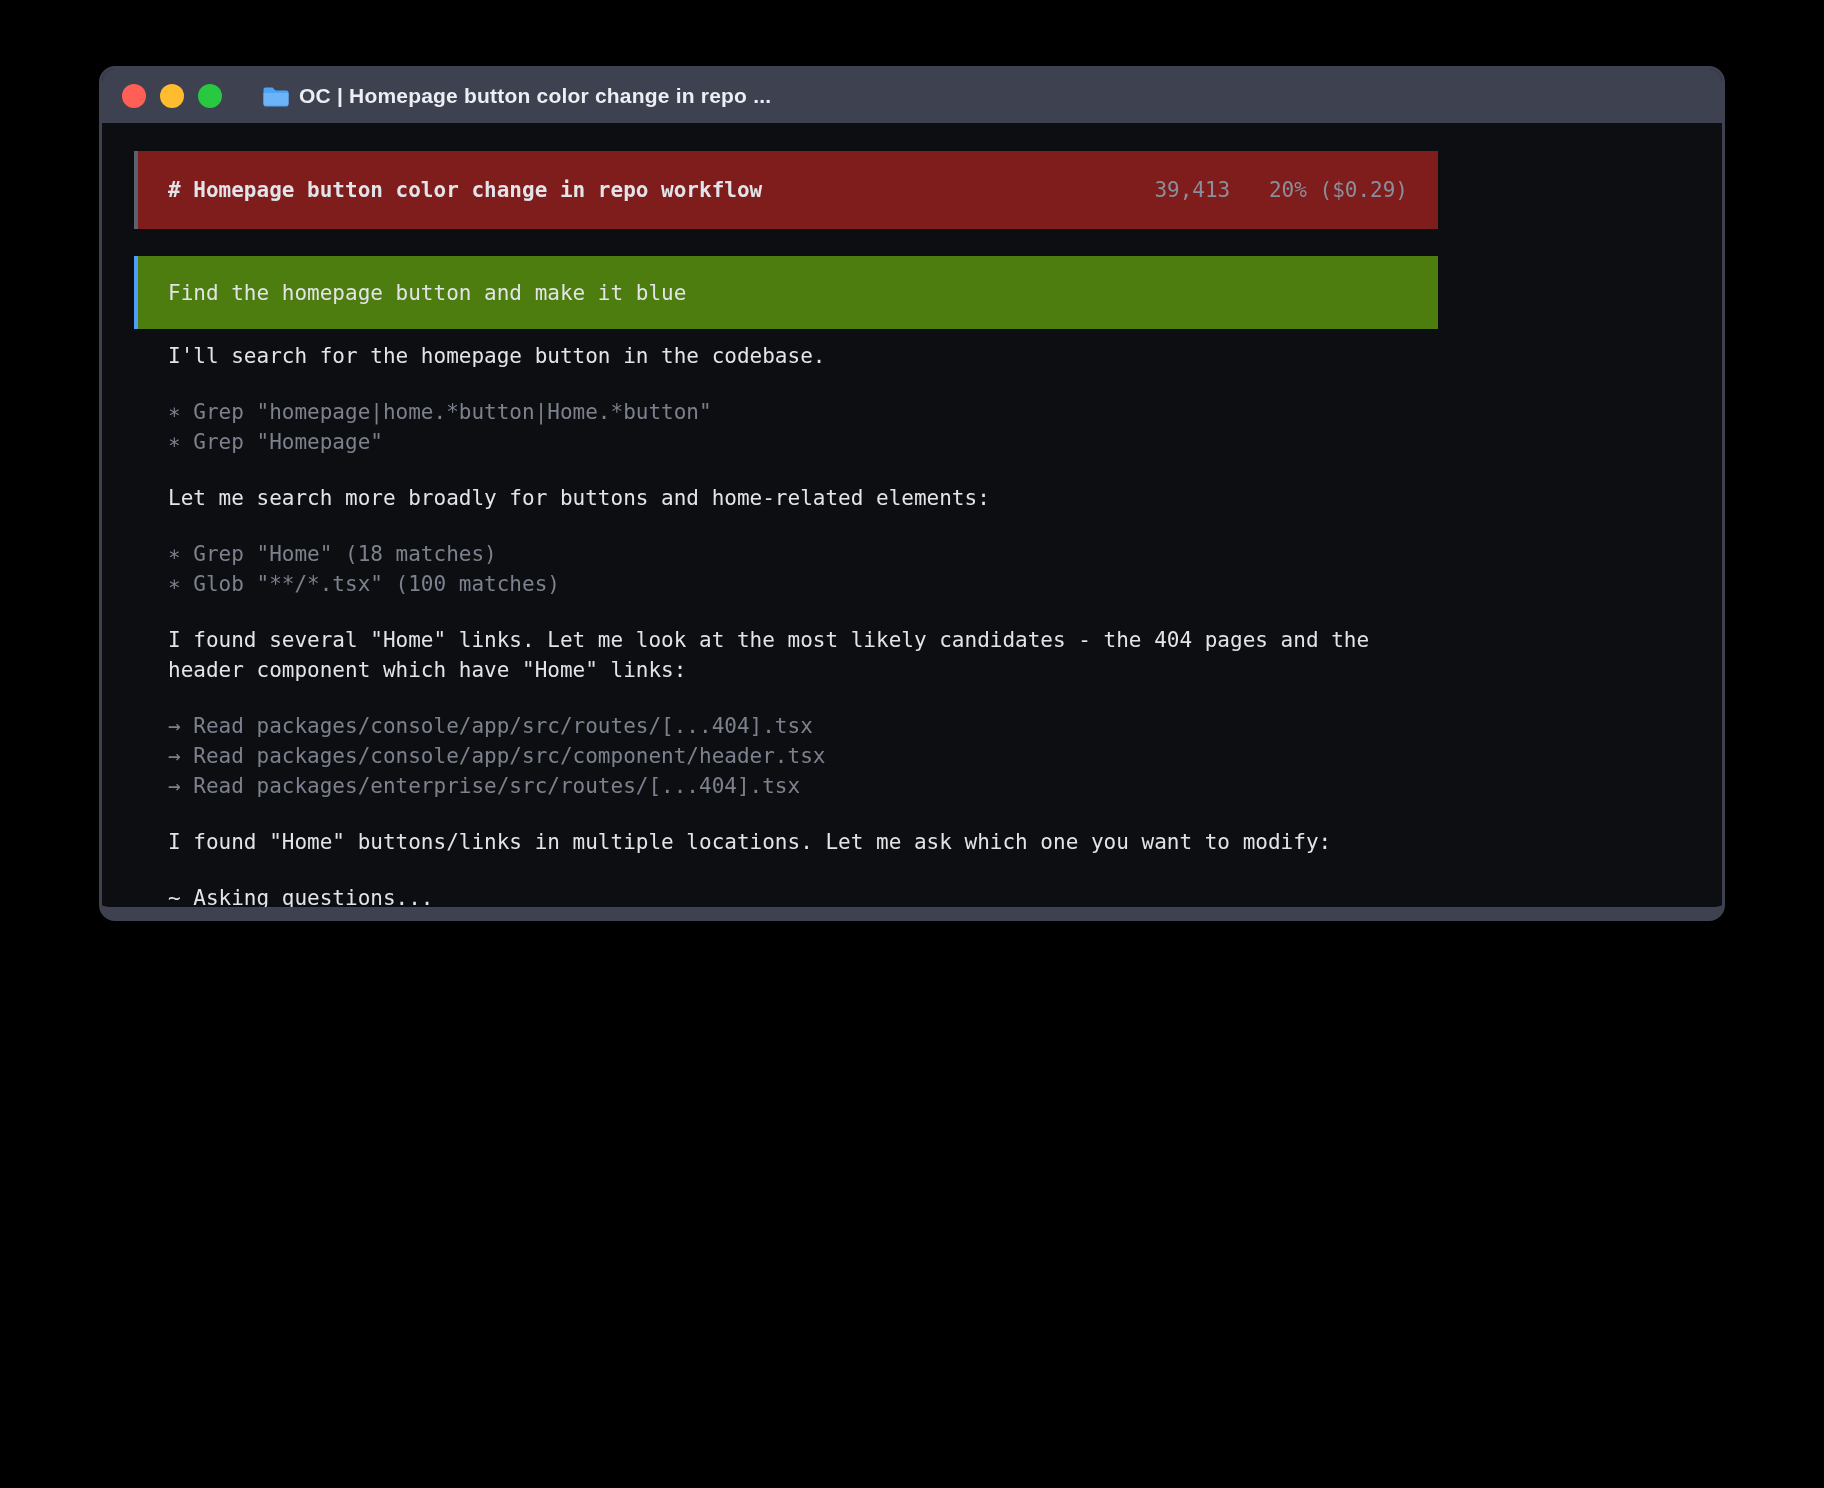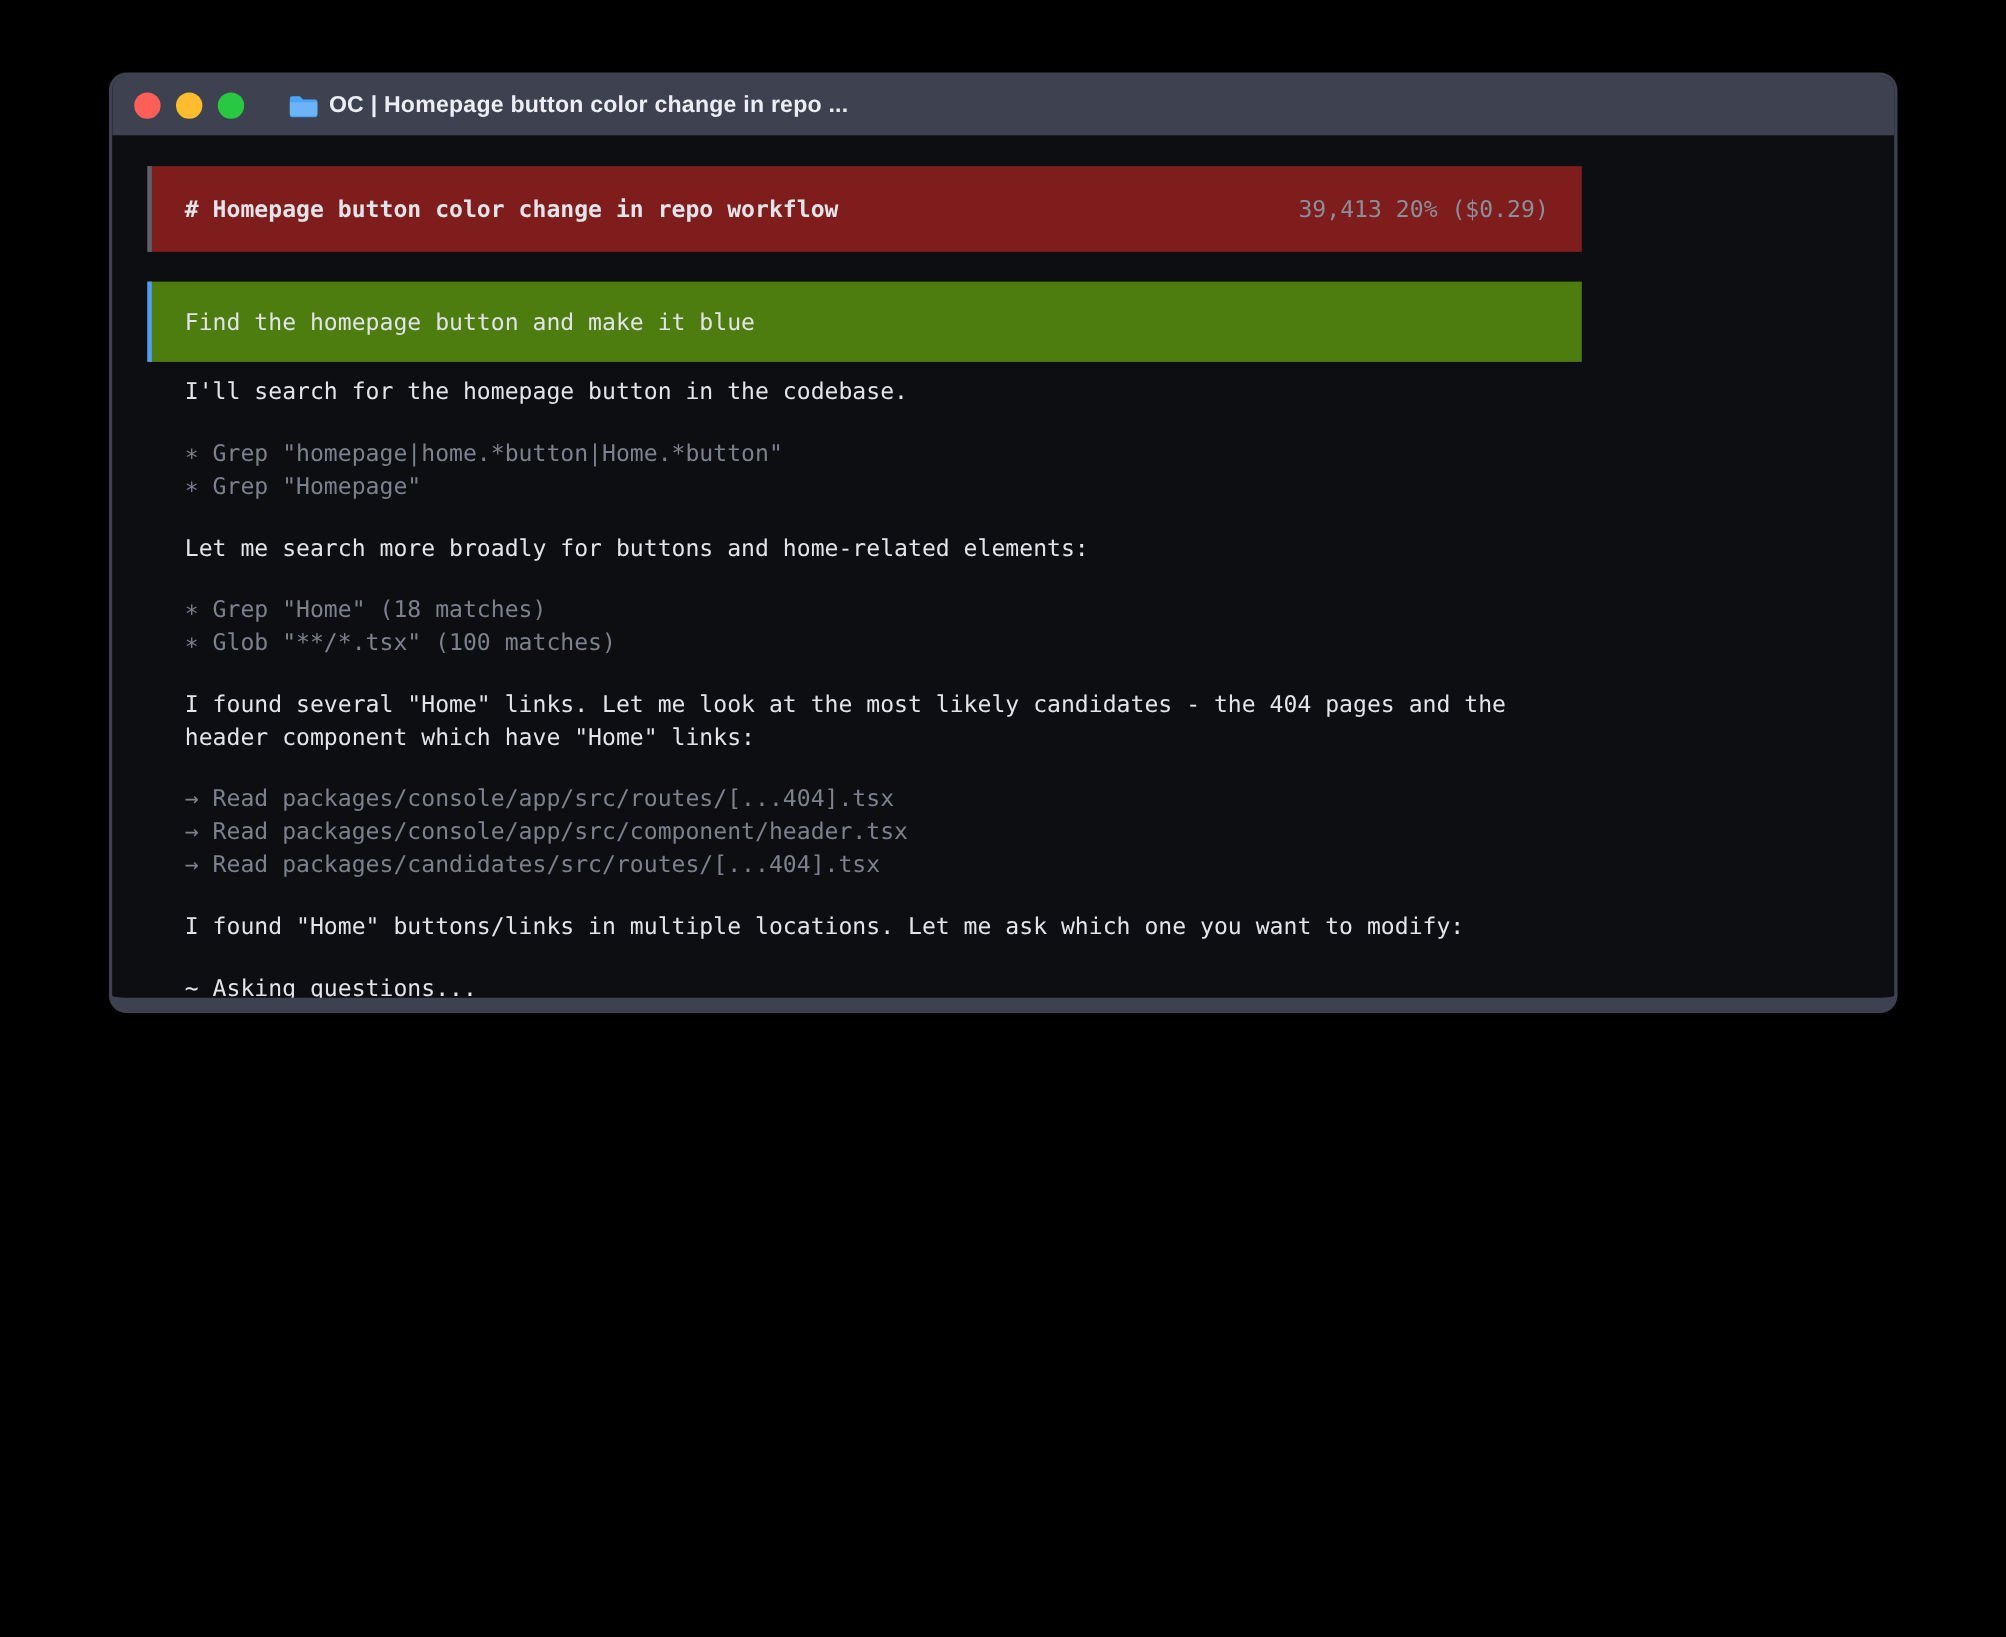--- a/index.html
+++ b/index.html
@@ -35,21 +35,21 @@
     font-size:21px; color:#e2e4e9;
   }
   .column { margin:28px 0 0 32px; width:1304px; }
 
   .header-block {
     display:flex; justify-content:space-between; align-items:center;
     background:#7f1d1d; border-left:4px solid #5c6170;
     height:78px; padding:0 30px; font-weight:bold;
   }
   .hb-right { color:#8b8f9b; font-weight:normal; white-space:nowrap; }
-  .hb-right .ctx { }
+  .hb-right .ctx { margin-left:26px; }
 
   .user-block {
     margin-top:27px; background:#4d7c0f; border-left:4px solid #4f9cf9;
     min-height:73px; display:flex; align-items:center; padding:0 30px;
   }
 
   .transcript { margin-top:12px; padding-left:34px; }
   .para { margin-bottom:26px; }
   .para .line { line-height:30px; white-space:pre-wrap; overflow-wrap:break-word; }
   .para.tool { color:#7c818d; }
@@ -124,21 +124,21 @@
           <div class="para tool">
             <div class="line">∗ Grep "Home" (18 matches)</div>
             <div class="line">∗ Glob "**/*.tsx" (100 matches)</div>
           </div>
           <div class="para assistant">
             <div class="line">I found several "Home" links. Let me look at the most likely candidates - the 404 pages and the header component which have "Home" links:</div>
           </div>
           <div class="para tool">
             <div class="line">→ Read packages/console/app/src/routes/[...404].tsx</div>
             <div class="line">→ Read packages/console/app/src/component/header.tsx</div>
-            <div class="line">→ Read packages/candidates/src/routes/[...404].tsx</div>
+            <div class="line">→ Read packages/enterprise/src/routes/[...404].tsx</div>
           </div>
           <div class="para assistant">
             <div class="line">I found "Home" buttons/links in multiple locations. Let me ask which one you want to modify:</div>
           </div>
           <div class="para assistant">
             <div class="line">~ Asking questions...</div>
           </div>
         </div>
 
       <div class="agent-row">

